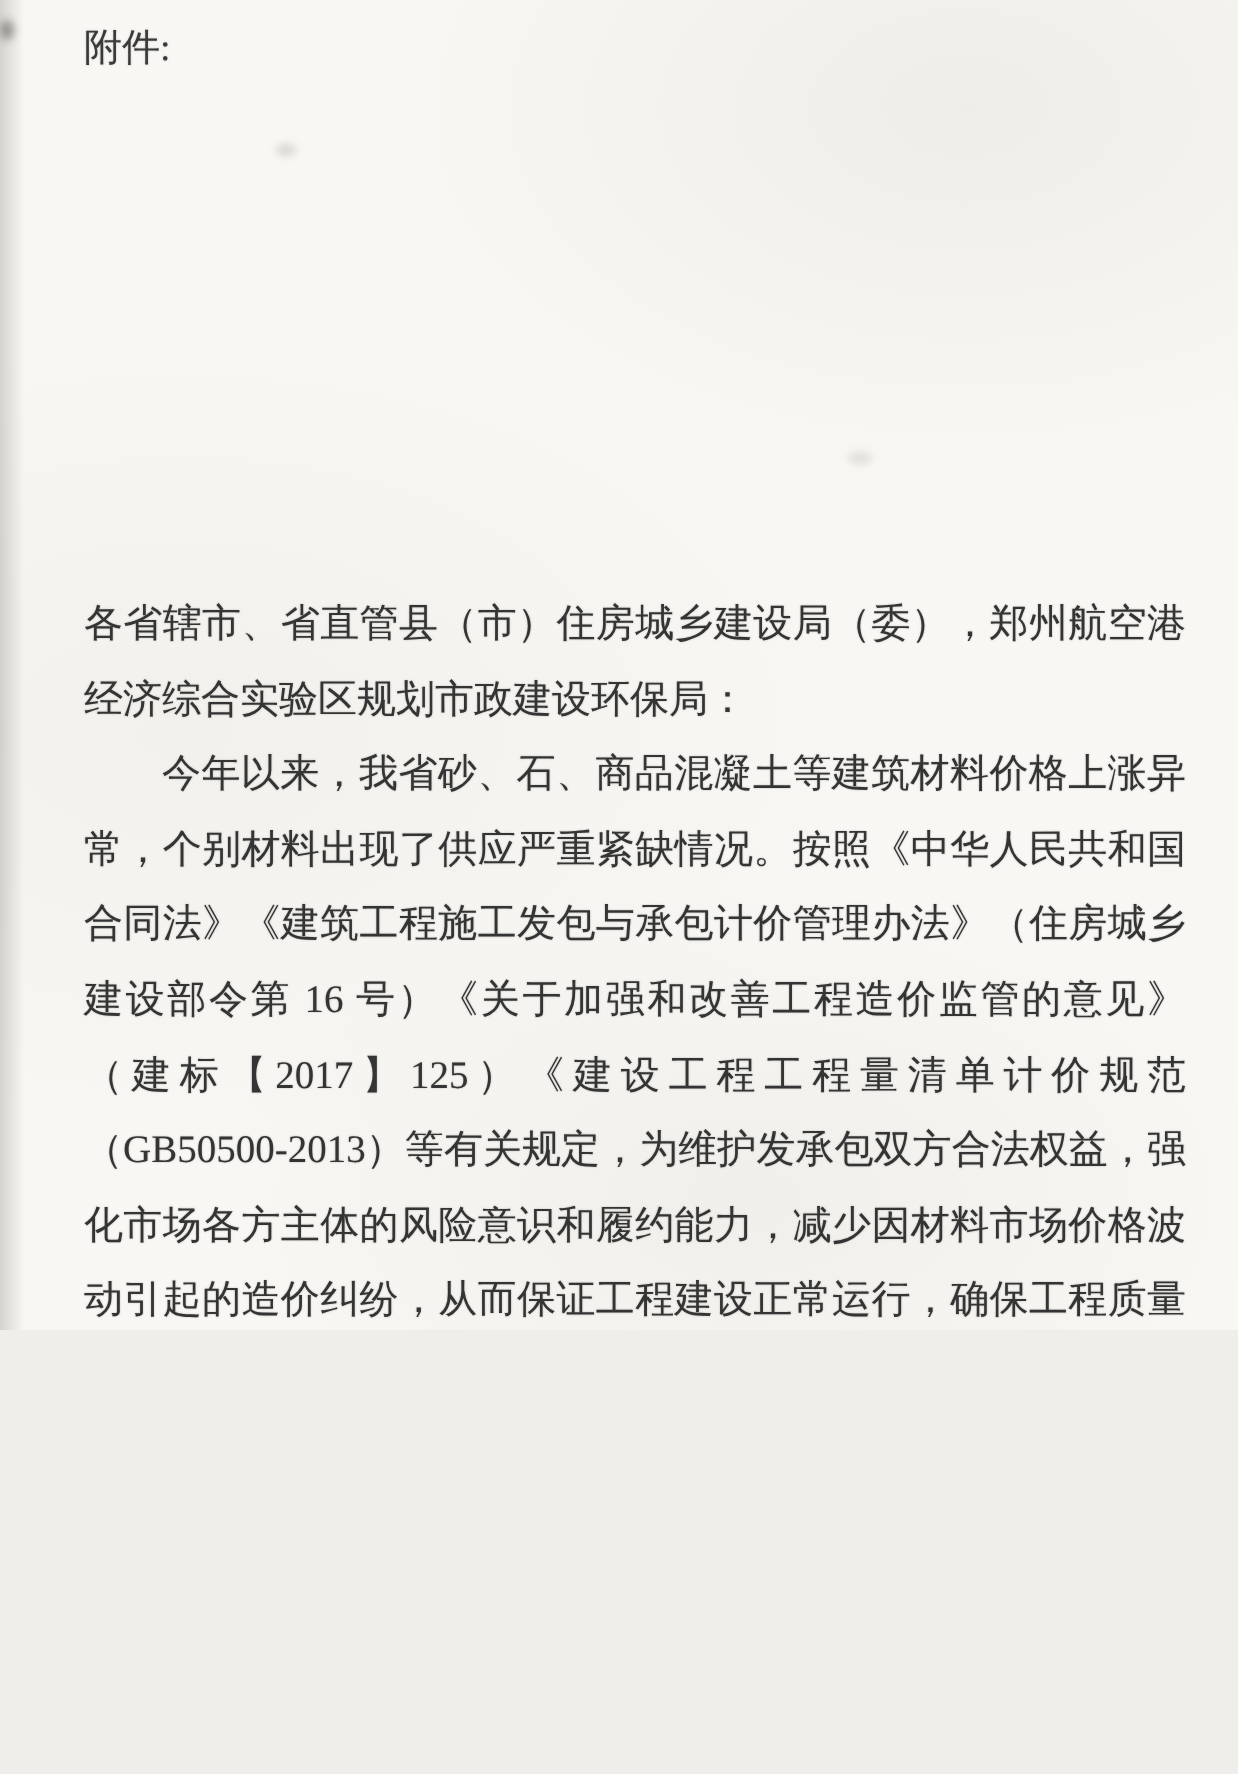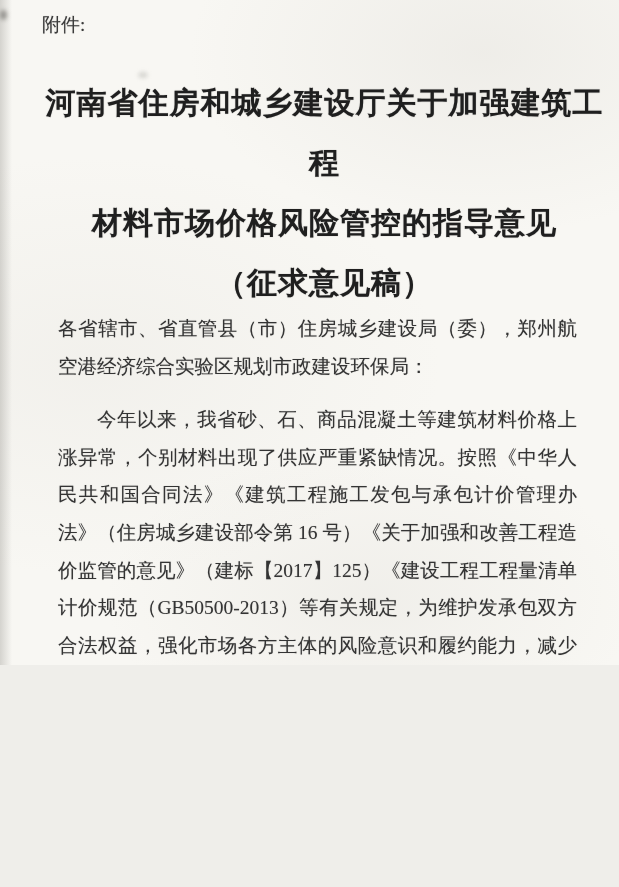--- a/index.html
+++ b/index.html
@@ -64,21 +64,21 @@
     left: 42px;
     right: 26px;
     top: 294px;
     font-size: 19.5px;
     line-height: 37.6px;
     color: #343434;
     text-align: justify;
     text-shadow: 0 0 1px rgba(60,60,60,0.35);
   }
   .body-block p {
-    margin: 16px;
+    margin: 0;
     padding: 0;
   }
   .para {
     text-indent: 2em;
   }
   .watermark {
     position: absolute;
     left: 236px;
     top: 832px;
     font-size: 25px;
@@ -94,25 +94,20 @@
 <body>
 
 <div class="page">
   <div class="left-shade"></div>
   <div class="smudge smudge-a"></div>
   <div class="smudge smudge-b"></div>
   <div class="smudge smudge-c"></div>
 
   <div class="attachment">附件:</div>
 
-  <div class="title-block">
-    <div>河南省住房和城乡建设厅关于加强建筑工程</div>
-    <div>材料市场价格风险管控的指导意见</div>
-    <div>（征求意见稿）</div>
-  </div>
 
   <div class="body-block">
     <p class="salutation">各省辖市、省直管县（市）住房城乡建设局（委），郑州航空港经济综合实验区规划市政建设环保局：</p>
     <p class="para">今年以来，我省砂、石、商品混凝土等建筑材料价格上涨异常，个别材料出现了供应严重紧缺情况。按照《中华人民共和国合同法》《建筑工程施工发包与承包计价管理办法》（住房城乡建设部令第 16 号）《关于加强和改善工程造价监管的意见》（建标【2017】125）《建设工程工程量清单计价规范（GB50500-2013）等有关规定，为维护发承包双方合法权益，强化市场各方主体的风险意识和履约能力，减少因材料市场价格波动引起的造价纠纷，从而保证工程建设正常运行，确保工程质量安全，现提出如下意见，请遵照执行。</p>
   </div>
 
   <div class="watermark">中国混凝土网</div>
 </div>
 
 </body></html>

